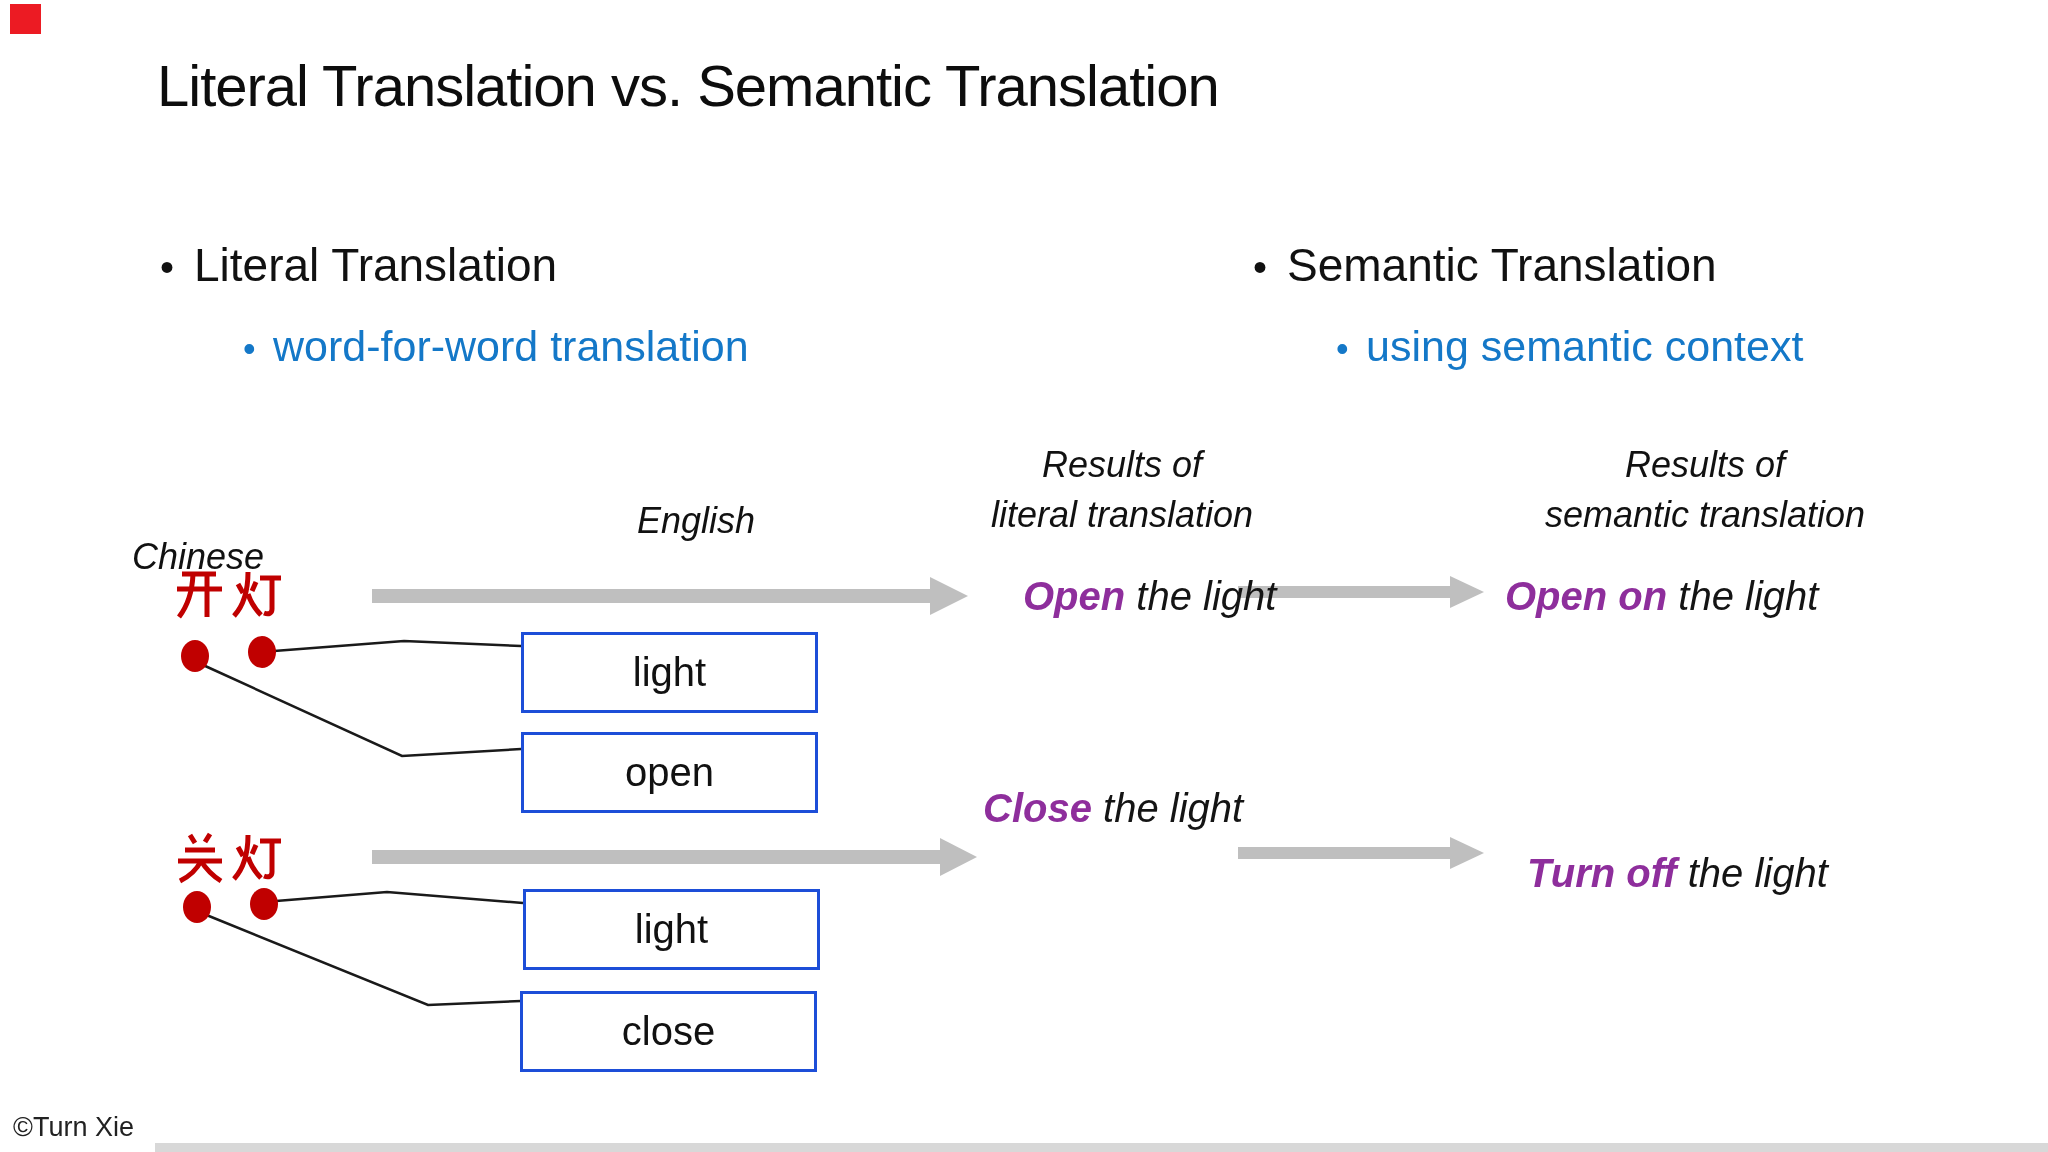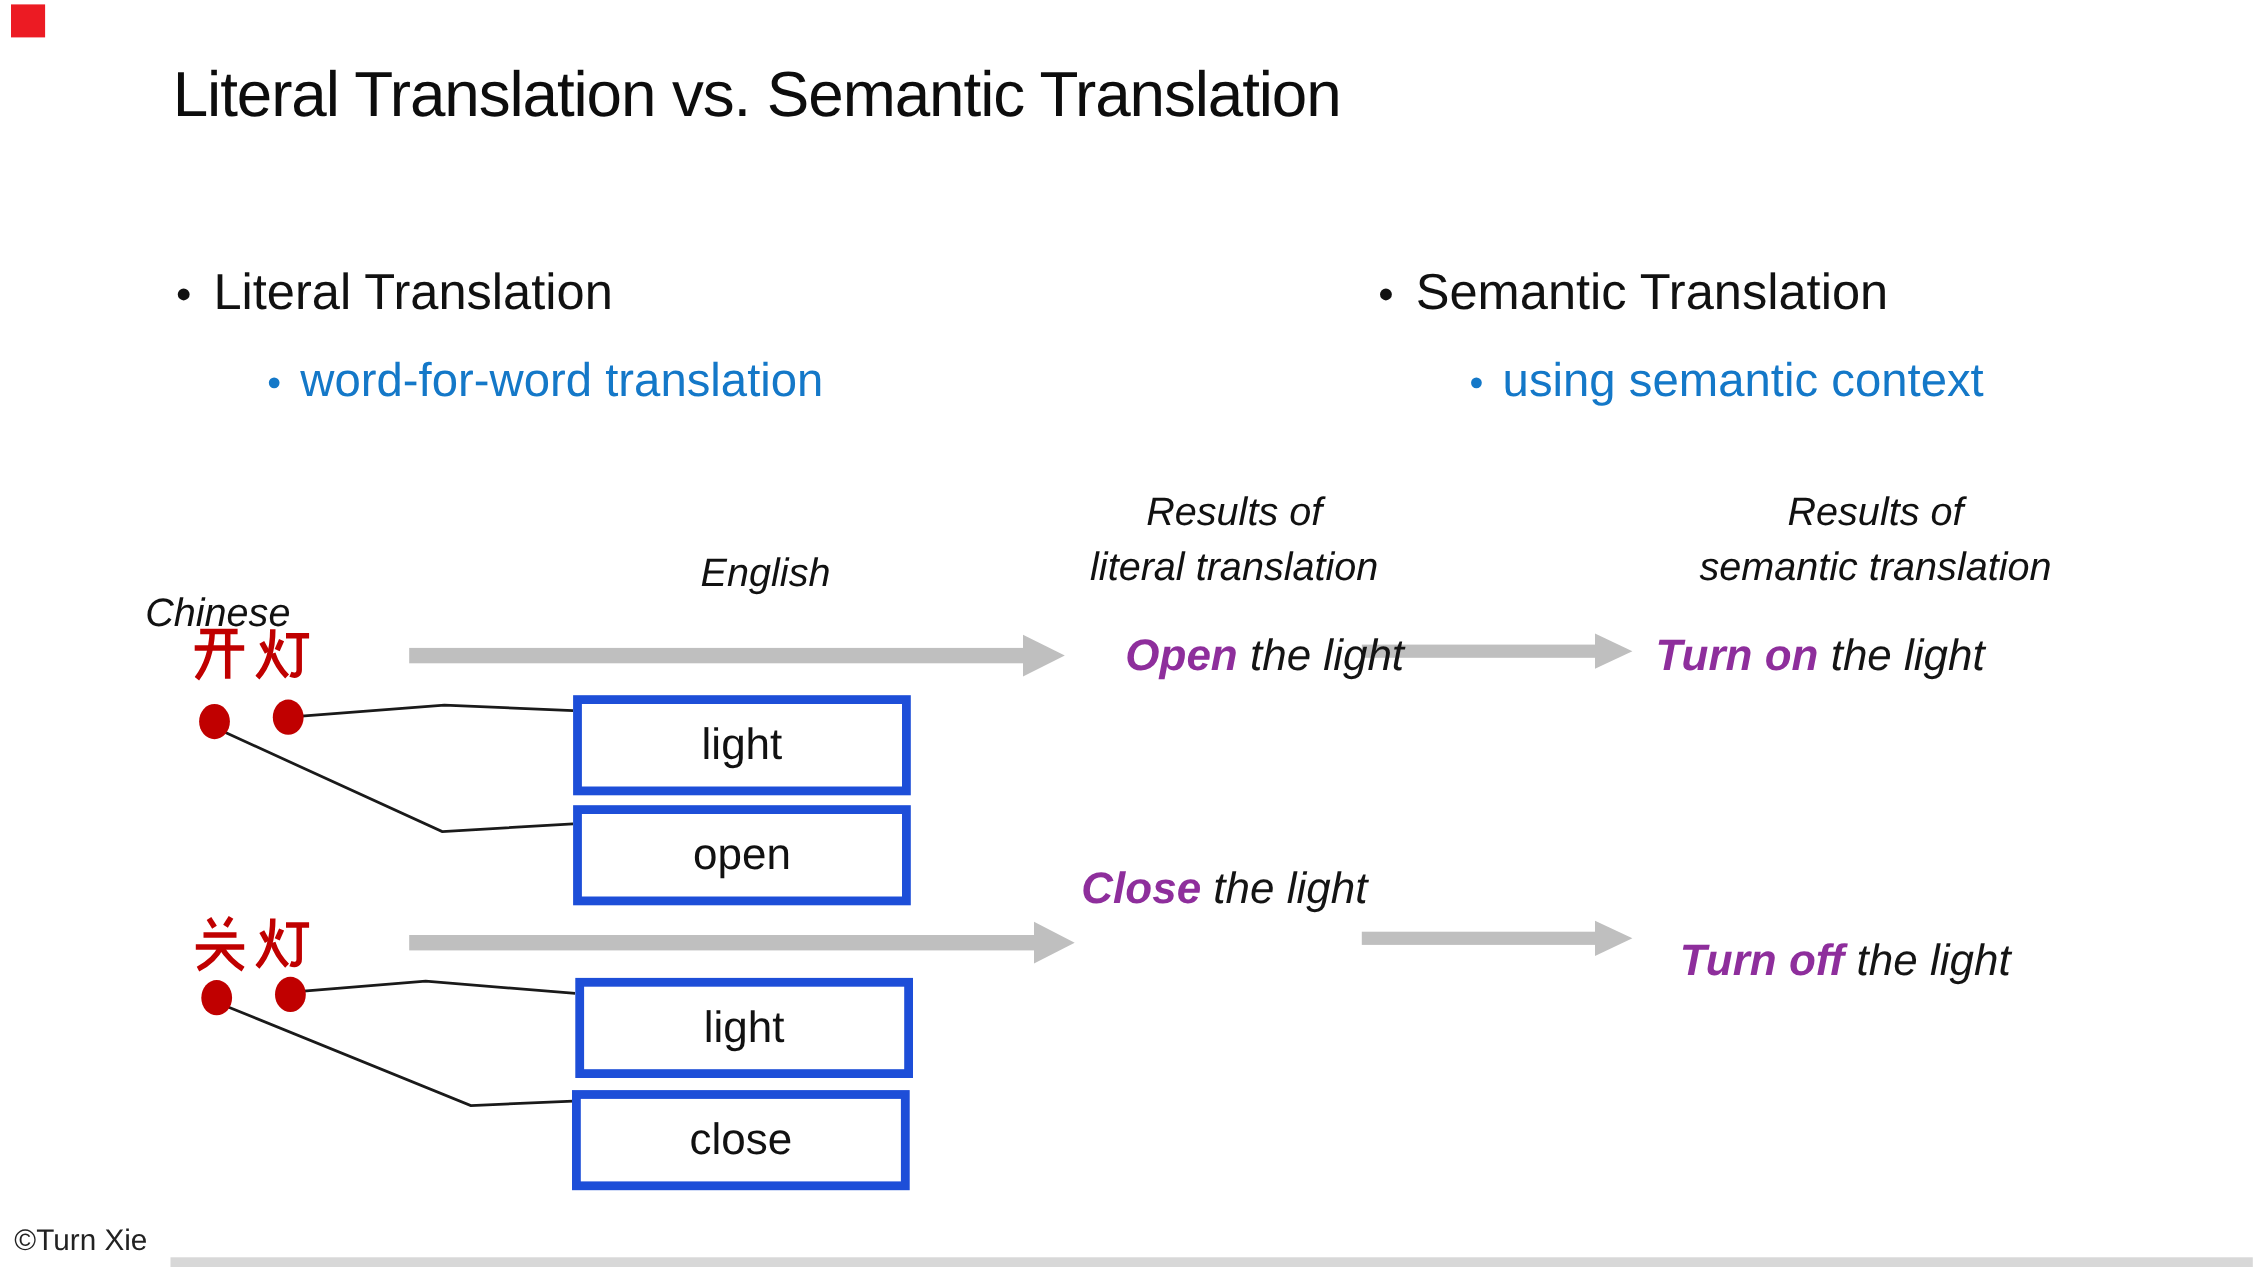--- a/index.html
+++ b/index.html
@@ -17,21 +17,21 @@
   .bullet-line{display:flex;align-items:baseline;font-size:46px;color:#111;}
   .bullet-line .marker{width:34px;font-size:40px;}
   .sub-bullet-line{display:flex;align-items:baseline;font-size:43px;color:#1478c8;}
   .sub-bullet-line .marker{width:30px;font-size:36px;color:#1478c8;}
 
   .col-header{font-style:italic;font-weight:normal;font-size:36px;color:#111;
     text-align:center;line-height:50px;}
 
   .cjk-hidden{position:absolute;left:0;top:0;opacity:0;font-size:58px;pointer-events:none;}
 
-  .word-box{border:8px solid #1d4ed8;background:#fff;display:flex;
+  .word-box{border:3px solid #1d4ed8;background:#fff;display:flex;
     align-items:center;justify-content:center;font-size:40px;color:#111;}
 
   .result-line{font-size:40px;font-style:italic;line-height:52px;}
   .result-line .hl{font-weight:bold;color:#8e2e9c;}
   .result-line .rest{color:#141414;}
 
   .footer{left:13px;top:1112px;font-size:27px;color:#222;}
   .bottom-bar{left:155px;top:1143px;width:1893px;height:9px;background:#d8d8d8;}
 
   svg{display:block;}
@@ -162,21 +162,21 @@
   <span>light</span>
 </div>
 <div class="abs word-box" style="left:520px;top:991px;width:291px;height:75px;">
   <span>close</span>
 </div>
 
 <div class="abs result-line nowrap" style="left:982px;top:570px;margin-left:41px;">
   <span class="hl">Open</span><span class="rest"> the light</span>
 </div>
 <div class="abs result-line nowrap" style="left:1505px;top:570px;">
-  <span class="hl">Turn on</span><span class="rest"> the light</span>
+  <span class="hl">Open on</span><span class="rest"> the light</span>
 </div>
 <div class="abs result-line nowrap" style="left:983px;top:782px;">
   <span class="hl">Close</span><span class="rest"> the light</span>
 </div>
 <div class="abs result-line nowrap" style="left:1512px;top:847px;margin-left:15px;">
   <span class="hl">Turn off</span><span class="rest"> the light</span>
 </div>
 
 <div class="abs footer nowrap">©Turn Xie</div>
 

